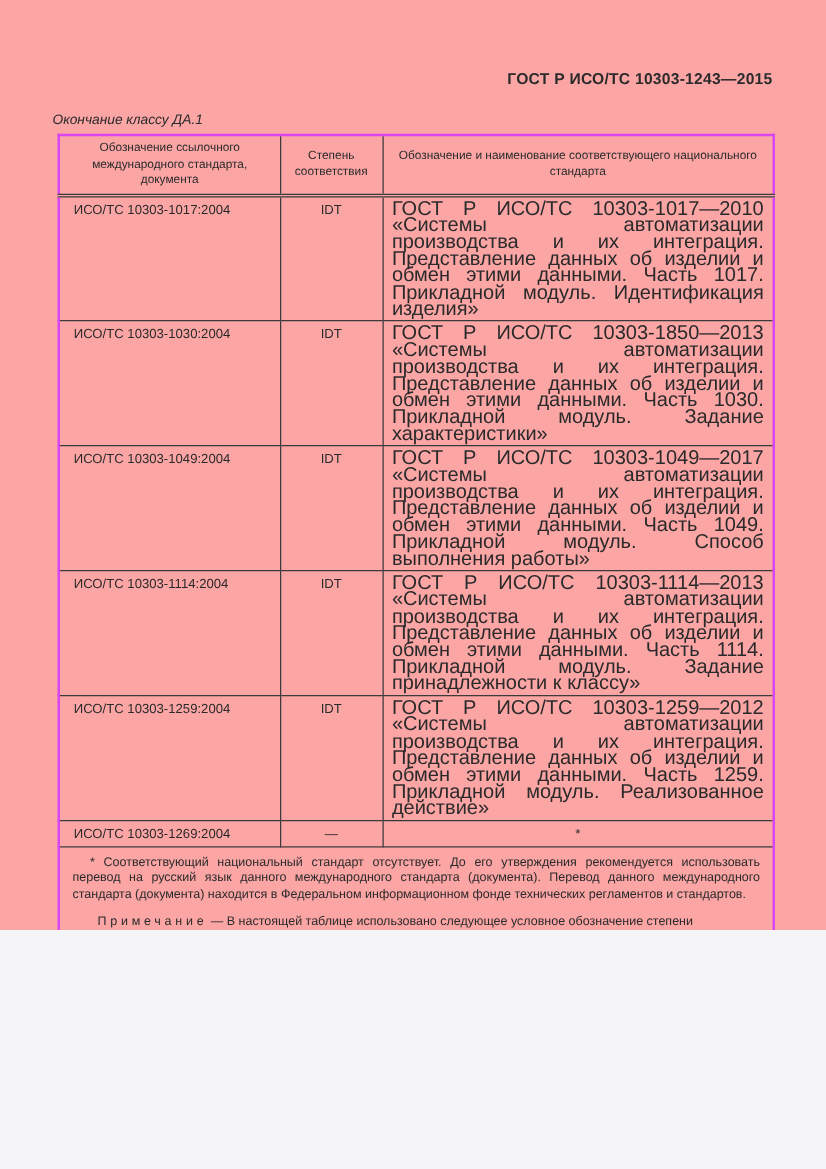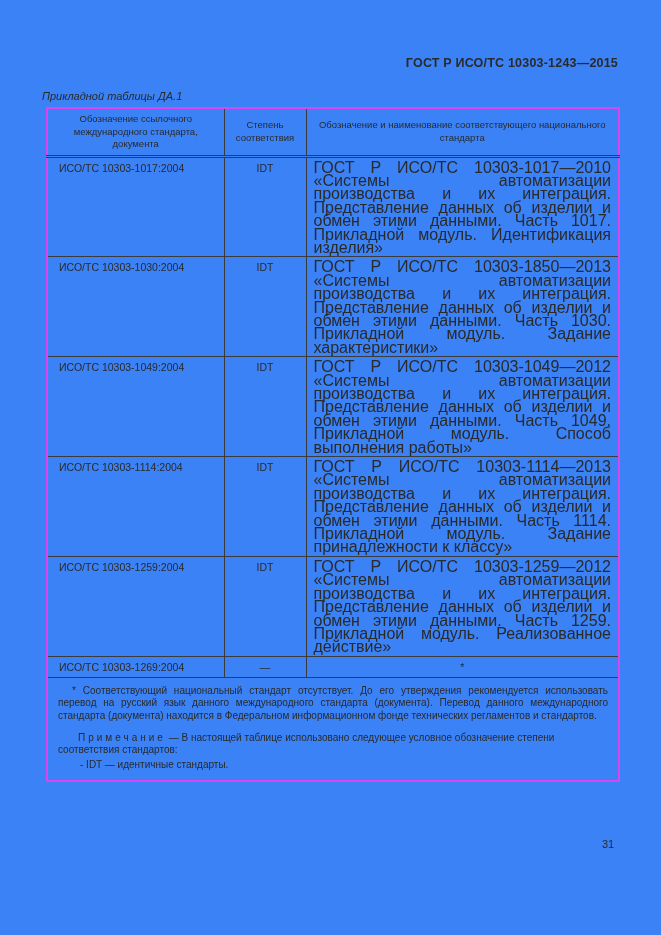--- a/index.html
+++ b/index.html
@@ -5,22 +5,22 @@
   html, body {
     margin: 0;
     padding: 0;
     background: #f5f4f7;
     font-family: "Liberation Sans", sans-serif;
     color: #2a2a2a;
   }
   .page {
     position: relative;
     width: 661px;
-    height: 935px;
-    background: #3b82f6;
+    height: 744px;
+    background: #fca5a5;
     overflow: hidden;
   }
   .doc-header {
     position: absolute;
     top: 56px;
     right: 43px;
     font-size: 12.5px;
     font-weight: bold;
     letter-spacing: 0.2px;
     white-space: nowrap;
@@ -114,21 +114,21 @@
     margin-left: 39px;
   }
 </style>
 </head>
 <body>
 
 <div class="page">
 
   <div class="doc-header">ГОСТ Р ИСО/ТС 10303-1243—2015</div>
 
-  <div class="table-caption">Прикладной таблицы ДА.1</div>
+  <div class="table-caption">Окончание классу ДА.1</div>
 
   <table class="corr-table">
     <colgroup>
       <col style="width:177px">
       <col style="width:82px">
       <col style="width:313px">
     </colgroup>
     <thead>
       <tr>
         <th>Обозначение ссылочного международного стандарта, документа</th>
@@ -143,21 +143,21 @@
         <td class="cell-national">ГОСТ Р ИСО/ТС 10303-1017—2010 «Системы автоматизации производства и их интеграция. Представление данных об изделии и обмен этими данными. Часть 1017. Прикладной модуль. Идентификация изделия»</td>
       </tr>
       <tr>
         <td class="cell-ref">ИСО/ТС 10303-1030:2004</td>
         <td class="cell-degree">IDT</td>
         <td class="cell-national">ГОСТ Р ИСО/ТС 10303-1850—2013 «Системы автоматизации производства и их интеграция. Представление данных об изделии и обмен этими данными. Часть 1030. Прикладной модуль. Задание характеристики»</td>
       </tr>
       <tr>
         <td class="cell-ref">ИСО/ТС 10303-1049:2004</td>
         <td class="cell-degree">IDT</td>
-        <td class="cell-national">ГОСТ Р ИСО/ТС 10303-1049—2012 «Системы автоматизации производства и их интеграция. Представление данных об изделии и обмен этими данными. Часть 1049. Прикладной модуль. Способ выполнения работы»</td>
+        <td class="cell-national">ГОСТ Р ИСО/ТС 10303-1049—2017 «Системы автоматизации производства и их интеграция. Представление данных об изделии и обмен этими данными. Часть 1049. Прикладной модуль. Способ выполнения работы»</td>
       </tr>
       <tr>
         <td class="cell-ref">ИСО/ТС 10303-1114:2004</td>
         <td class="cell-degree">IDT</td>
         <td class="cell-national">ГОСТ Р ИСО/ТС 10303-1114—2013 «Системы автоматизации производства и их интеграция. Представление данных об изделии и обмен этими данными. Часть 1114. Прикладной модуль. Задание принадлежности к классу»</td>
       </tr>
       <tr>
         <td class="cell-ref">ИСО/ТС 10303-1259:2004</td>
         <td class="cell-degree">IDT</td>
         <td class="cell-national">ГОСТ Р ИСО/ТС 10303-1259—2012 «Системы автоматизации производства и их интеграция. Представление данных об изделии и обмен этими данными. Часть 1259. Прикладной модуль. Реализованное действие»</td>

